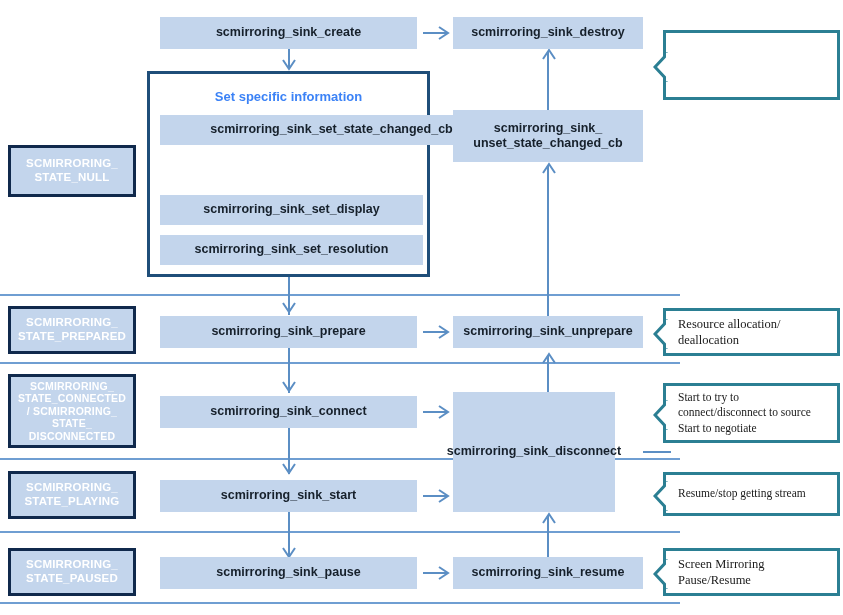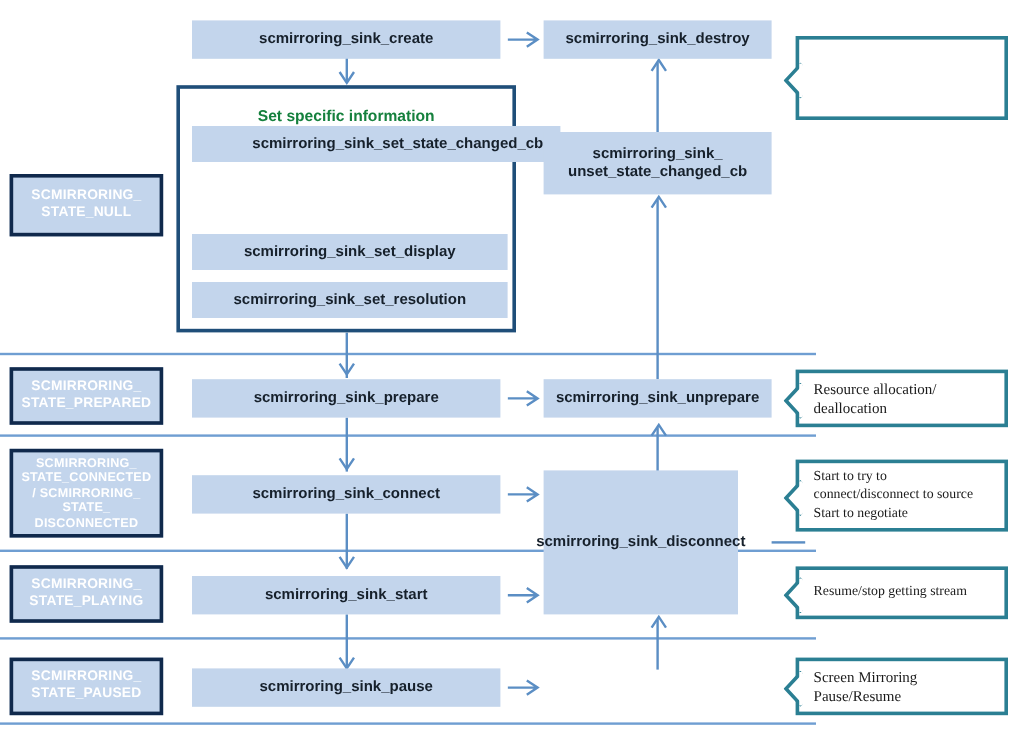--- a/index.html
+++ b/index.html
@@ -57,21 +57,21 @@
     background: #ffffff;
     box-sizing: border-box;
   }
   .group-title {
     position: absolute;
     left: 0;
     right: 0;
     text-align: center;
     font-weight: bold;
     font-size: 13px;
-    color: #15803d;
+    color: #3b82f6;
   }
 
   
   .callout {
     position: absolute;
     border: 3px solid #2b7f93;
     background: #ffffff;
     box-sizing: border-box;
     display: flex;
     align-items: center;
@@ -230,21 +230,21 @@
   <div class="api-box" style="left:160px; top:17px; width:257px; height:32px;">scmirroring_sink_create</div>
 
   <div class="api-box" style="left:453px; top:17px; width:190px; height:32px;">scmirroring_sink_destroy</div>
 
   <div class="state-box" style="left:8px; top:145px; width:128px; height:52px; white-space:pre-line;">SCMIRRORING_
 STATE_NULL</div>
 
   <div class="group-box" style="left:147px; top:71px; width:283px; height:206px;">
     <div class="group-title" style="top:15px;">Set specific information</div>
 
-    <div class="api-box" style="left:10px; top:31px; width:307px; height:30px;padding-left:40px;">scmirroring_sink_set_state_changed_cb</div>
+    <div class="api-box" style="left:10px; top:41px; width:307px; height:30px;padding-left:40px;">scmirroring_sink_set_state_changed_cb</div>
 
 
     <div class="api-box" style="left:10px; top:121px; width:263px; height:30px;">scmirroring_sink_set_display</div>
 
     <div class="api-box" style="left:10px; top:161px; width:263px; height:30px;">scmirroring_sink_set_resolution</div>
   </div>
 
   <div class="api-box" style="left:453px; top:110px; width:190px; height:52px; white-space:pre-line;">scmirroring_sink_
 unset_state_changed_cb</div>
 
@@ -268,20 +268,21 @@
   <div class="state-box" style="left:8px; top:471px; width:128px; height:48px; white-space:pre-line;">SCMIRRORING_
 STATE_PLAYING</div>
 
   <div class="api-box" style="left:160px; top:480px; width:257px; height:32px;">scmirroring_sink_start</div>
 
   <div class="state-box" style="left:8px; top:548px; width:128px; height:48px; white-space:pre-line;">SCMIRRORING_
 STATE_PAUSED</div>
 
   <div class="api-box" style="left:160px; top:557px; width:257px; height:32px;">scmirroring_sink_pause</div>
 
+  <div class="api-box" style="left:453px; top:557px; width:190px; height:32px;">scmirroring_sink_resume</div>
 
   <div class="callout" style="left:663px; top:30px; width:177px; height:70px;">
     <div class="callout-notch">
       <svg width="16" height="30" viewBox="0 0 16 30">
         <path d="M15 1 L2 15 L15 29" fill="#ffffff" stroke="#2b7f93" stroke-width="3" stroke-linejoin="miter"></path>
         <path d="M15 1 L15 29" stroke="#ffffff" stroke-width="4"></path>
       </svg>
     </div>
   </div>
 

